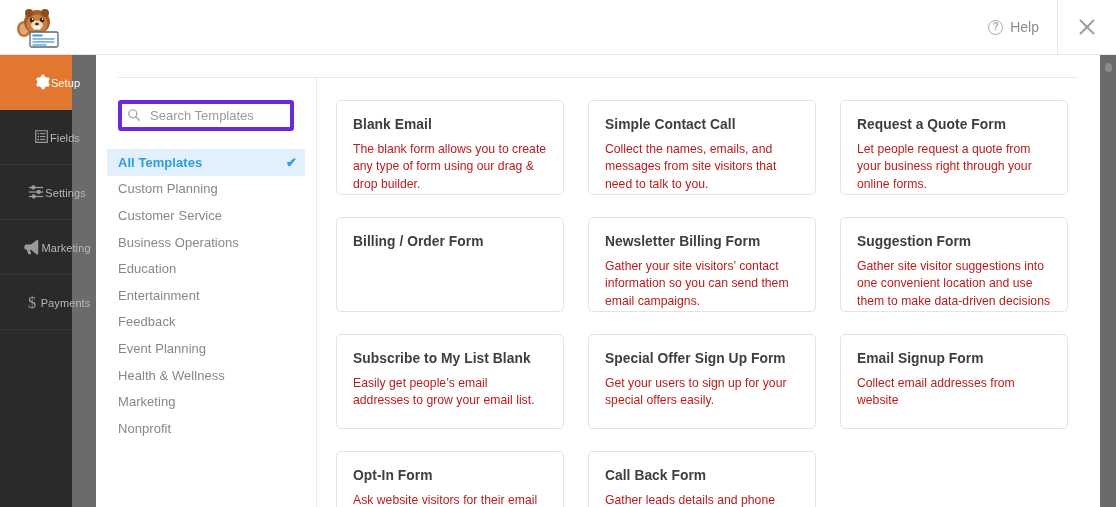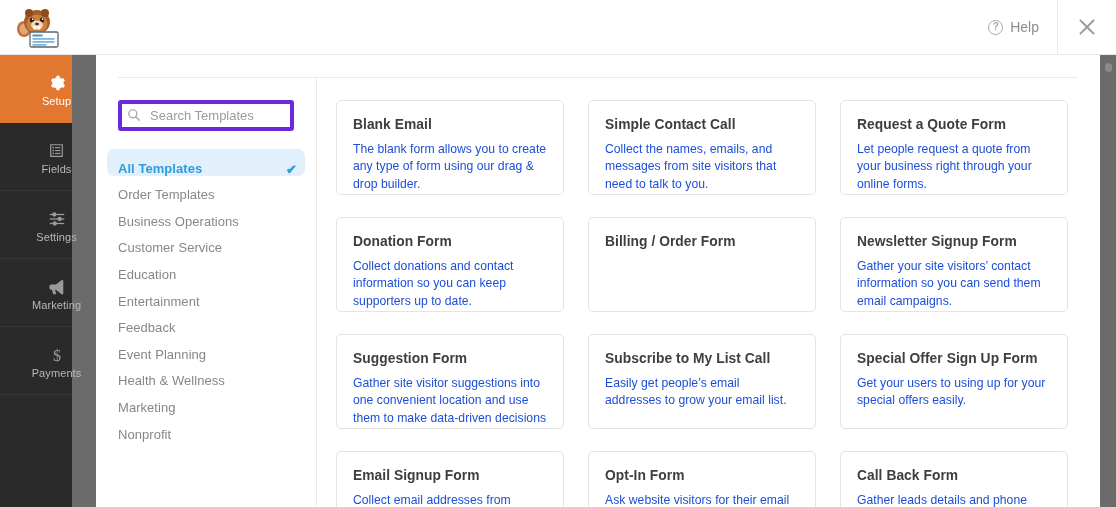--- a/index.html
+++ b/index.html
@@ -23,22 +23,22 @@
   }
   .rail-logo {
     height: 55px; width: 72px;
     background: #ffffff;
     border-bottom: 1px solid #e4e4e4;
     display: flex; align-items: center; justify-content: center;
     position: relative; overflow: hidden;
   }
   .beaver { position: relative; width: 52px; height: 44px; }
   .rail-item {
-    height: 68px; width: 72px;
-    display: flex; flex-direction: column;
+    height: 55px; width: 72px;
+    display: flex; flex-direction: row;
     align-items: center; justify-content: center;
     color: #b8b8b8;
     border-bottom: 1px solid #363636;
     cursor: pointer;
     padding-top: 2px;
     padding-left: 41px;
   }
   .rail-item .ri-icon { height: 20px; display: flex; align-items: center; justify-content: center; margin-bottom: 3px; }
   .rail-item .ri-label {
     font-size: 11px; letter-spacing: .1px; line-height: 1;
@@ -123,25 +123,25 @@
   }
   .search-input::placeholder { color: #9b9b9b; }
   .search-icon {
     position: absolute; left: 9px; top: 8px;
     width: 14px; height: 14px; pointer-events: none;
   }
   .cat-list { margin-top: 18px; }
   .cat-item {
     position: relative;
     height: 26.6px;
-    display: flex; align-items: flex-end;
+    display: flex; align-items: center;
     font-size: 13px; color: #878787;
     padding: 0 8px 0 11px;
     margin: 0 -11px;
-    border-radius: 7px;
+    border-radius: 1px;
     cursor: pointer;
     letter-spacing: .05px;
   }
   .cat-item.active { background: #e2f0fb; color: #2d9de0; font-weight: 600; }
   .cat-check { margin-left: auto; color: #2d9de0; font-size: 13px; line-height: 1; }
 
   
   .tpl-pane {
     position: absolute; left: 221px; top: 23px; right: 0; bottom: 0;
     padding: 22px 0 0 19px;
@@ -158,21 +158,21 @@
     background: #fff;
     padding: 16px 16px 0 16px;
     cursor: pointer;
     overflow: hidden;
   }
   .tpl-title {
     font-size: 13.8px; color: #3b3f42; font-weight: 600;
     margin-bottom: 9px; letter-spacing: .05px;
   }
   .tpl-desc {
-    font-size: 12.2px; color: #1d4ed8; line-height: 1.42;
+    font-size: 12.2px; color: #b91c1c; line-height: 1.42;
     letter-spacing: .02px;
   }
 
   
   .right-strip {
     position: absolute; right: 0; top: 55px;
     width: 16px; height: 452px;
     background: #6b6b6b;
     z-index: 6;
   }
@@ -302,27 +302,27 @@
           <line x1="10" y1="10" x2="14" y2="14" stroke="#a0a0a0" stroke-width="1.4" stroke-linecap="round"></line>
         </svg>
         <input class="search-input" type="text" placeholder="Search Templates" style="">
       </div>
       <div class="cat-list">
           <div class="cat-item active">
             <span>All Templates</span>
             <span class="cat-check">✔</span>
           </div>
           <div class="cat-item">
-            <span>Order Templates</span>
+            <span>Custom Planning</span>
+          </div>
+          <div class="cat-item">
+            <span>Customer Service</span>
           </div>
           <div class="cat-item">
             <span>Business Operations</span>
-          </div>
-          <div class="cat-item">
-            <span>Customer Service</span>
           </div>
           <div class="cat-item">
             <span>Education</span>
           </div>
           <div class="cat-item">
             <span>Entertainment</span>
           </div>
           <div class="cat-item">
             <span>Feedback</span>
           </div>
@@ -349,41 +349,37 @@
           </div>
           <div class="tpl-card">
             <div class="tpl-title">Simple Contact Call</div>
             <div class="tpl-desc">Collect the names, emails, and messages from site visitors that need to talk to you.</div>
           </div>
           <div class="tpl-card">
             <div class="tpl-title">Request a Quote Form</div>
             <div class="tpl-desc">Let people request a quote from your business right through your online forms.</div>
           </div>
           <div class="tpl-card">
-            <div class="tpl-title">Donation Form</div>
-            <div class="tpl-desc">Collect donations and contact information so you can keep supporters up to date.</div>
-          </div>
-          <div class="tpl-card">
             <div class="tpl-title">Billing / Order Form</div>
           </div>
           <div class="tpl-card">
-            <div class="tpl-title">Newsletter Signup Form</div>
+            <div class="tpl-title">Newsletter Billing Form</div>
             <div class="tpl-desc">Gather your site visitors’ contact information so you can send them email campaigns.</div>
           </div>
           <div class="tpl-card">
             <div class="tpl-title">Suggestion Form</div>
             <div class="tpl-desc">Gather site visitor suggestions into one convenient location and use them to make data-driven decisions and grow</div>
           </div>
           <div class="tpl-card">
-            <div class="tpl-title">Subscribe to My List Call</div>
+            <div class="tpl-title">Subscribe to My List Blank</div>
             <div class="tpl-desc">Easily get people’s email addresses to grow your email list.</div>
           </div>
           <div class="tpl-card">
             <div class="tpl-title">Special Offer Sign Up Form</div>
-            <div class="tpl-desc">Get your users to using up for your special offers easily.</div>
+            <div class="tpl-desc">Get your users to sign up for your special offers easily.</div>
           </div>
           <div class="tpl-card">
             <div class="tpl-title">Email Signup Form</div>
             <div class="tpl-desc">Collect email addresses from website</div>
           </div>
           <div class="tpl-card">
             <div class="tpl-title">Opt-In Form</div>
             <div class="tpl-desc">Ask website visitors for their email</div>
           </div>
           <div class="tpl-card">

